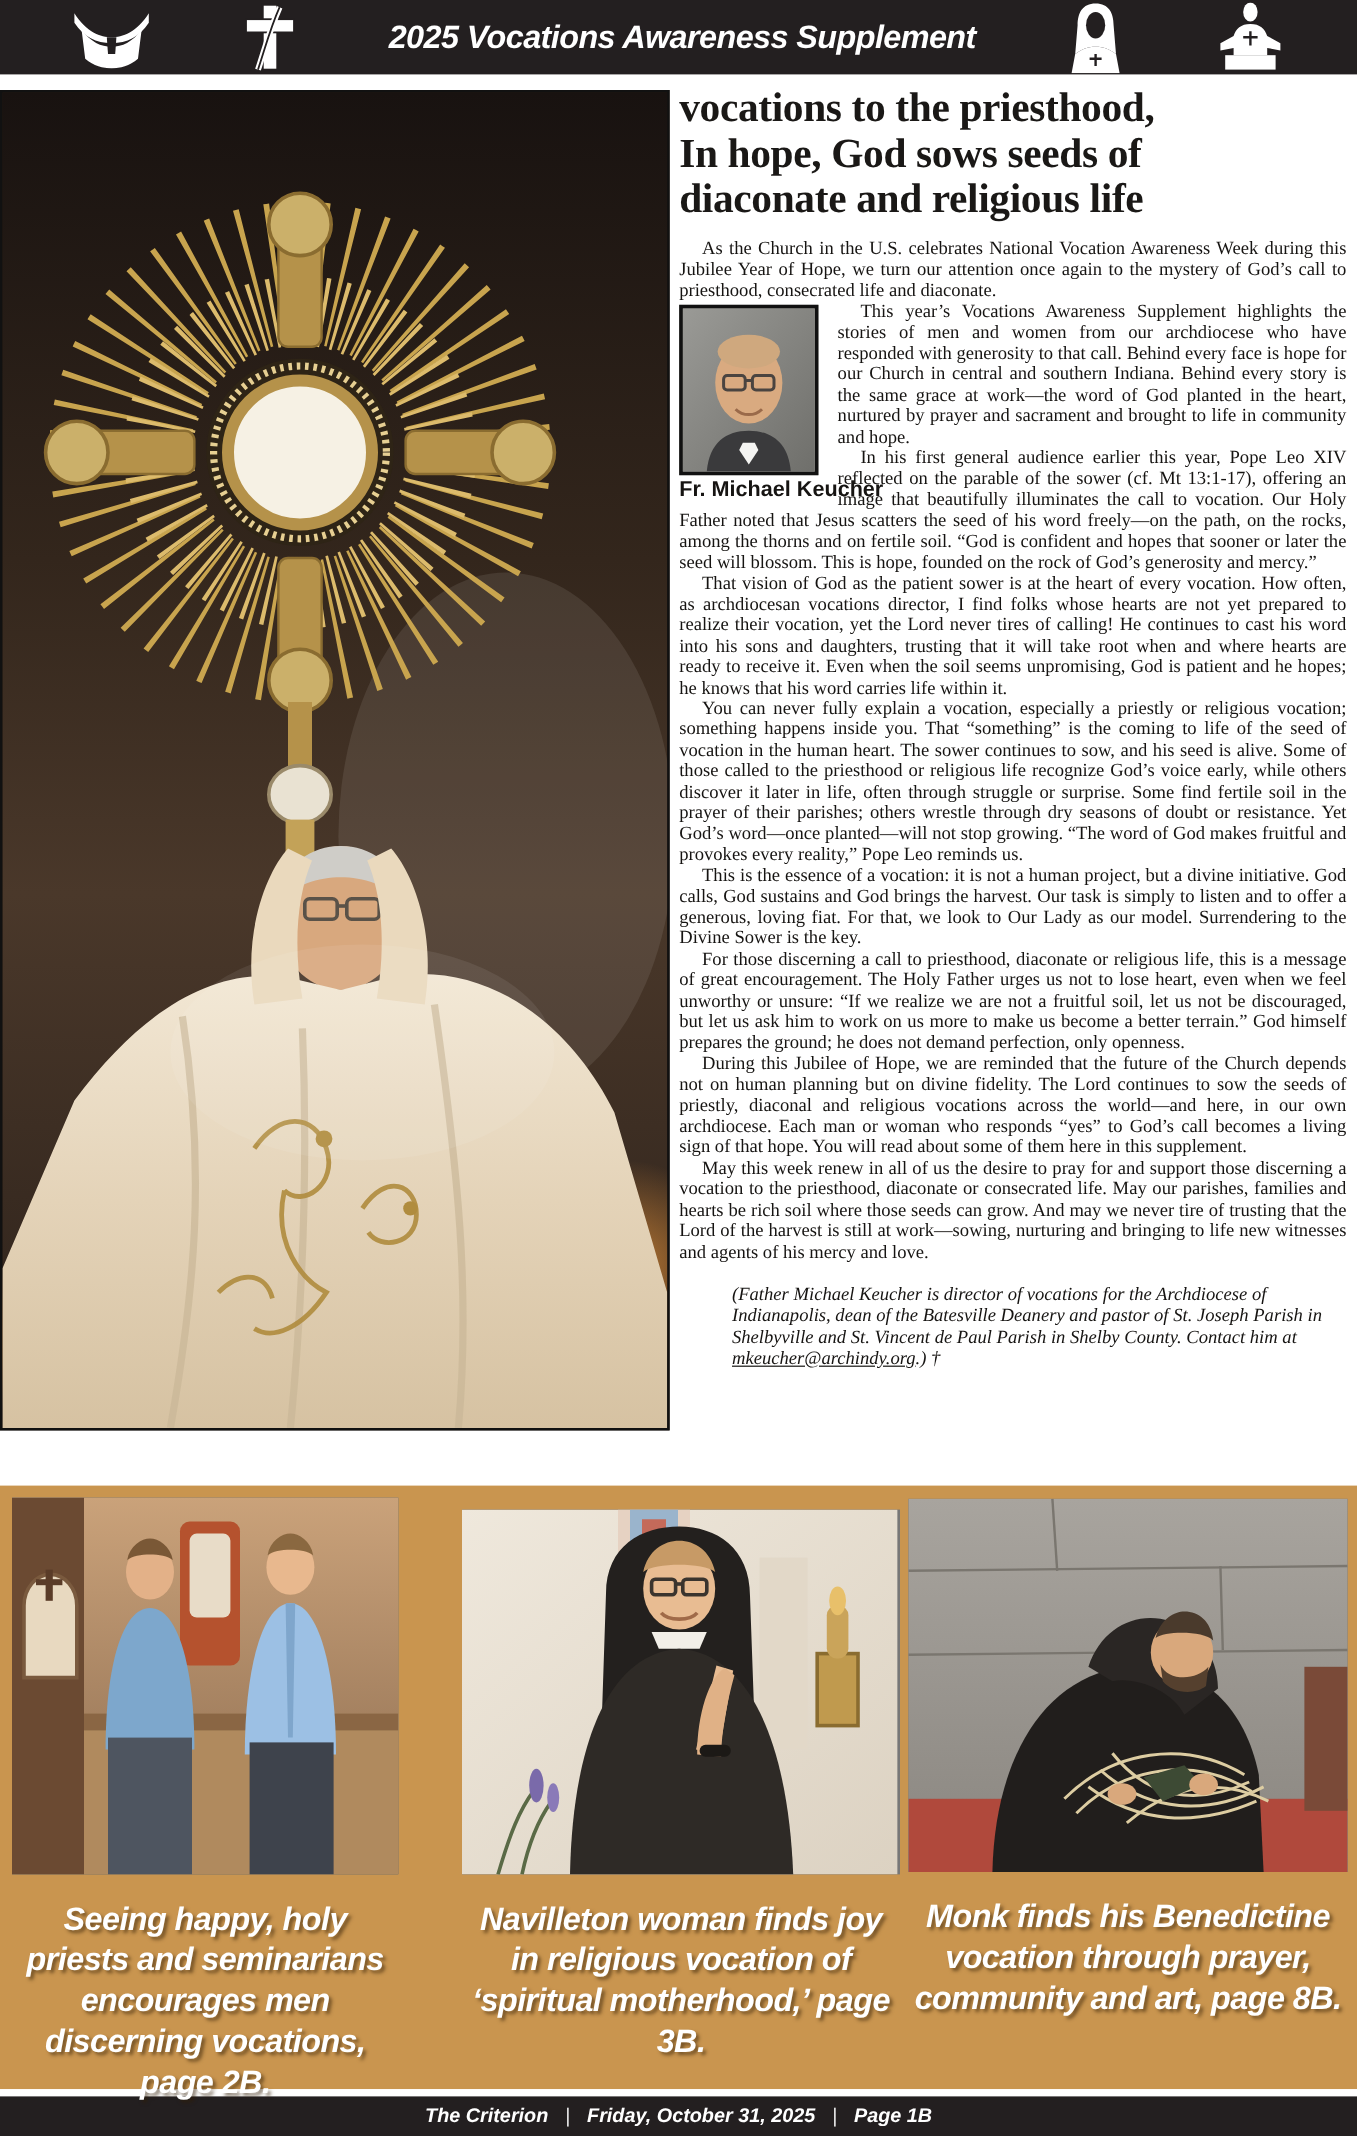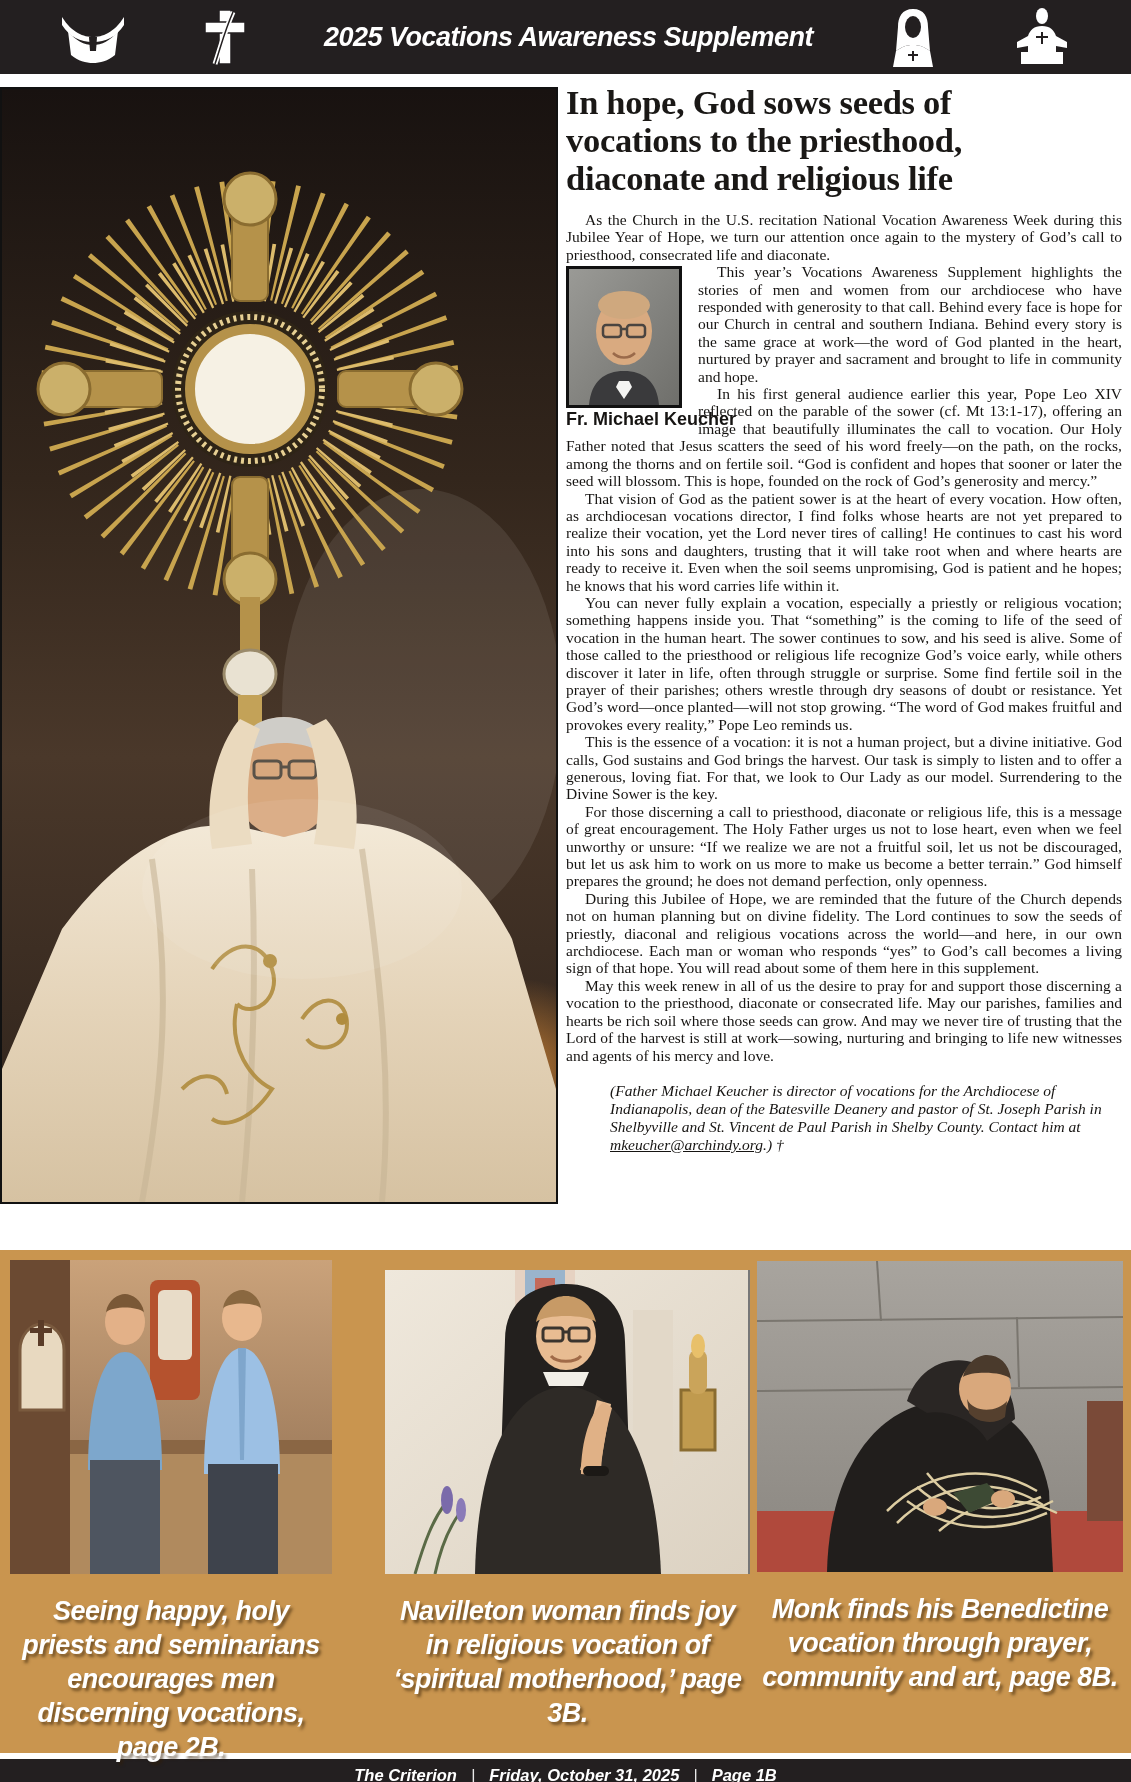--- a/index.html
+++ b/index.html
@@ -1,20 +1,20 @@
 <!DOCTYPE html>
 <html><head>
 <meta charset="utf-8">
 <style>
   * { margin:0; padding:0; box-sizing:border-box; }
   html,body { width:1131px; }
   body { font-family:"Liberation Serif", serif; background:#ffffff; width:1131px; height:1782px; overflow:hidden; }
 
   
-  .banner { height:74px; background:#231f20; display:flex; align-items:center; padding:6px 60px; }
+  .banner { height:62px; background:#231f20; display:flex; align-items:center; padding:6px 60px; }
   .banner .spacer { flex:1; }
   .banner-title { color:#fff; font-family:"Liberation Sans", sans-serif; font-weight:bold; font-style:italic; font-size:27px; letter-spacing:-0.5px; white-space:nowrap; }
   .bicon { display:flex; align-items:center; justify-content:center; }
   .bicon svg { display:block; }
 
   
   .main { display:flex; padding-top:13px; height:1176px; }
   .left-col { width:558px; flex:0 0 558px; }
   .main-photo-frame { width:558px; height:1117px; border:2px solid #111; background:#201812; }
   .main-photo-frame svg { display:block; }
@@ -165,26 +165,26 @@
           <path d="M210 760 C200 700 220 650 238 630 L258 640 C246 668 242 710 250 755 Z" fill="#ead9bd"></path>
           <path d="M352 760 C362 700 342 650 324 630 L304 640 C316 668 320 710 312 755 Z" fill="#ead9bd"></path>
         </g>
         <ellipse cx="300" cy="800" rx="160" ry="90" fill="#ffffff" opacity="0.08"></ellipse>
       </svg>
     </div>
   </div>
 
   <div class="right-col">
     <h1 class="headline">
+      <div>vocations to the priesthood,</div>
       <div>In hope, God sows seeds of</div>
-      <div>vocations to the priesthood,</div>
       <div>diaconate and religious life</div>
     </h1>
     <div class="bodytext">
-      <p>As the Church in the U.S. recitation National Vocation Awareness Week during this Jubilee Year of Hope, we turn our attention once again to the mystery of God’s call to priesthood, consecrated life and diaconate.</p>
+      <p>As the Church in the U.S. celebrates National Vocation Awareness Week during this Jubilee Year of Hope, we turn our attention once again to the mystery of God’s call to priesthood, consecrated life and diaconate.</p>
       <figure class="inset-figure">
         <div class="inset-photo">
           <svg width="110" height="136" viewBox="0 0 110 136">
             <rect width="110" height="136" fill="#8d8d89"></rect>
             <rect width="110" height="136" fill="url(#kg)"></rect>
             <defs>
                 <linearGradient id="kg" x1="0" y1="0" x2="1" y2="1">
               <stop offset="0" stop-color="#9a9a96"></stop>
                   <stop offset="1" stop-color="#6f6f6b"></stop>
             </linearGradient>

